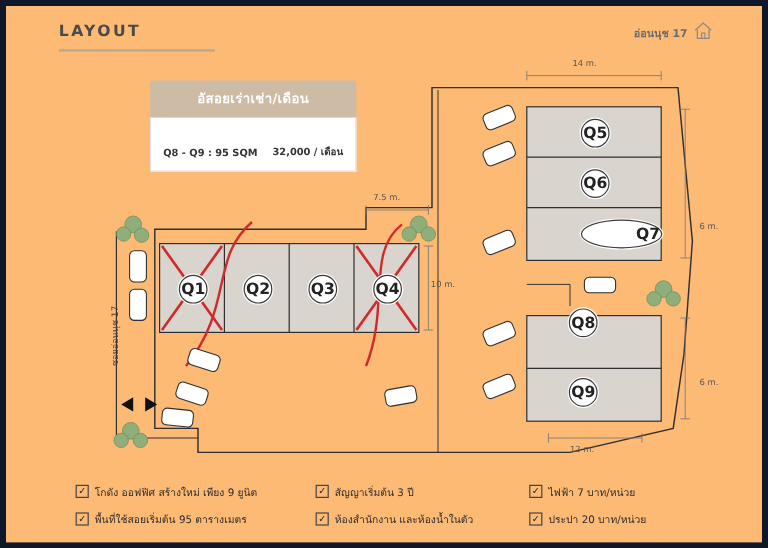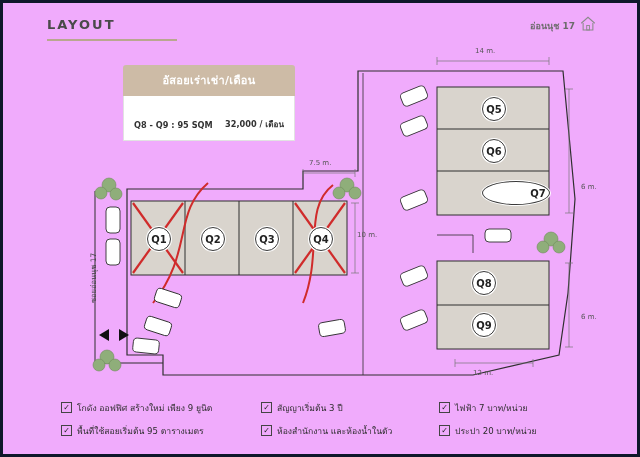--- a/index.html
+++ b/index.html
@@ -5,23 +5,23 @@
   html,body{margin:0;padding:0;}
   body{
     width:640px;height:457px;
     background:#ffffff;
     font-family:"DejaVu Sans","Liberation Sans",sans-serif;
     overflow:hidden;
     position:relative;
   }
   .page{
     position:absolute;inset:0;
-    border:3px solid #0f172a;
+    border:5px solid #0f172a;
     box-sizing:border-box;
-    background:#f0abfc;
+    background:#fdba74;
   }
   
   .hdr-title{
     position:absolute;left:44px;top:14px;
     font-size:13px;letter-spacing:2px;color:#4a4a4a;font-weight:600;
   }
   .hdr-rule{
     position:absolute;left:44px;top:36px;width:130px;height:2px;background:#b9a徒;
     background:#b9a78f;
   }
@@ -52,21 +52,21 @@
   }
   .price-row:last-child{border-bottom:none;margin-top:14px;}
   .price-row .lbl{font-weight:700;}
   .price-row .val{font-weight:700;}
   
   .map{position:absolute;left:0;top:0;width:640px;height:457px;pointer-events:none;}
   
   .unit{
     position:absolute;width:22px;height:22px;border-radius:50%;
     background:#fff;border:1px solid #3a3a3a;
-    font-size:10px;font-weight:700;color:#222;
+    font-size:13px;font-weight:700;color:#222;
     display:flex;align-items:center;justify-content:center;
     box-shadow:0 0 0 1px #fff;
   }
   .dim{
     position:absolute;font-size:7px;color:#555;white-space:nowrap;
   }
   .roadlabel{
     position:absolute;font-size:7.5px;color:#444;
     transform-origin:0 0;white-space:nowrap;
   }
@@ -211,21 +211,21 @@
 
   <div class="roadlabel" style="left:84px;top:300px;transform:rotate(-90deg);">ซอยอ่อนนุช 17</div>
 
   <div class="unit" style="left:144px;top:224px;">Q1</div>
   <div class="unit" style="left:198px;top:224px;">Q2</div>
   <div class="unit" style="left:252px;top:224px;">Q3</div>
   <div class="unit" style="left:306px;top:224px;">Q4</div>
   <div class="unit" style="left:479px;top:94px;">Q5</div>
   <div class="unit" style="left:479px;top:136px;">Q6</div>
   <div class="unit" style="left:479px;top:178px;padding-left:44px;">Q7</div>
-  <div class="unit" style="left:469px;top:268px;">Q8</div>
+  <div class="unit" style="left:469px;top:252px;">Q8</div>
   <div class="unit" style="left:469px;top:310px;">Q9</div>
 
   <div class="footer">
     <div class="frow">
       <div class="fitem c1">
         <span class="fbox">✓</span>
         <span>โกดัง ออฟฟิศ สร้างใหม่ เพียง 9 ยูนิต</span>
       </div>
       <div class="fitem c2">
         <span class="fbox">✓</span>

